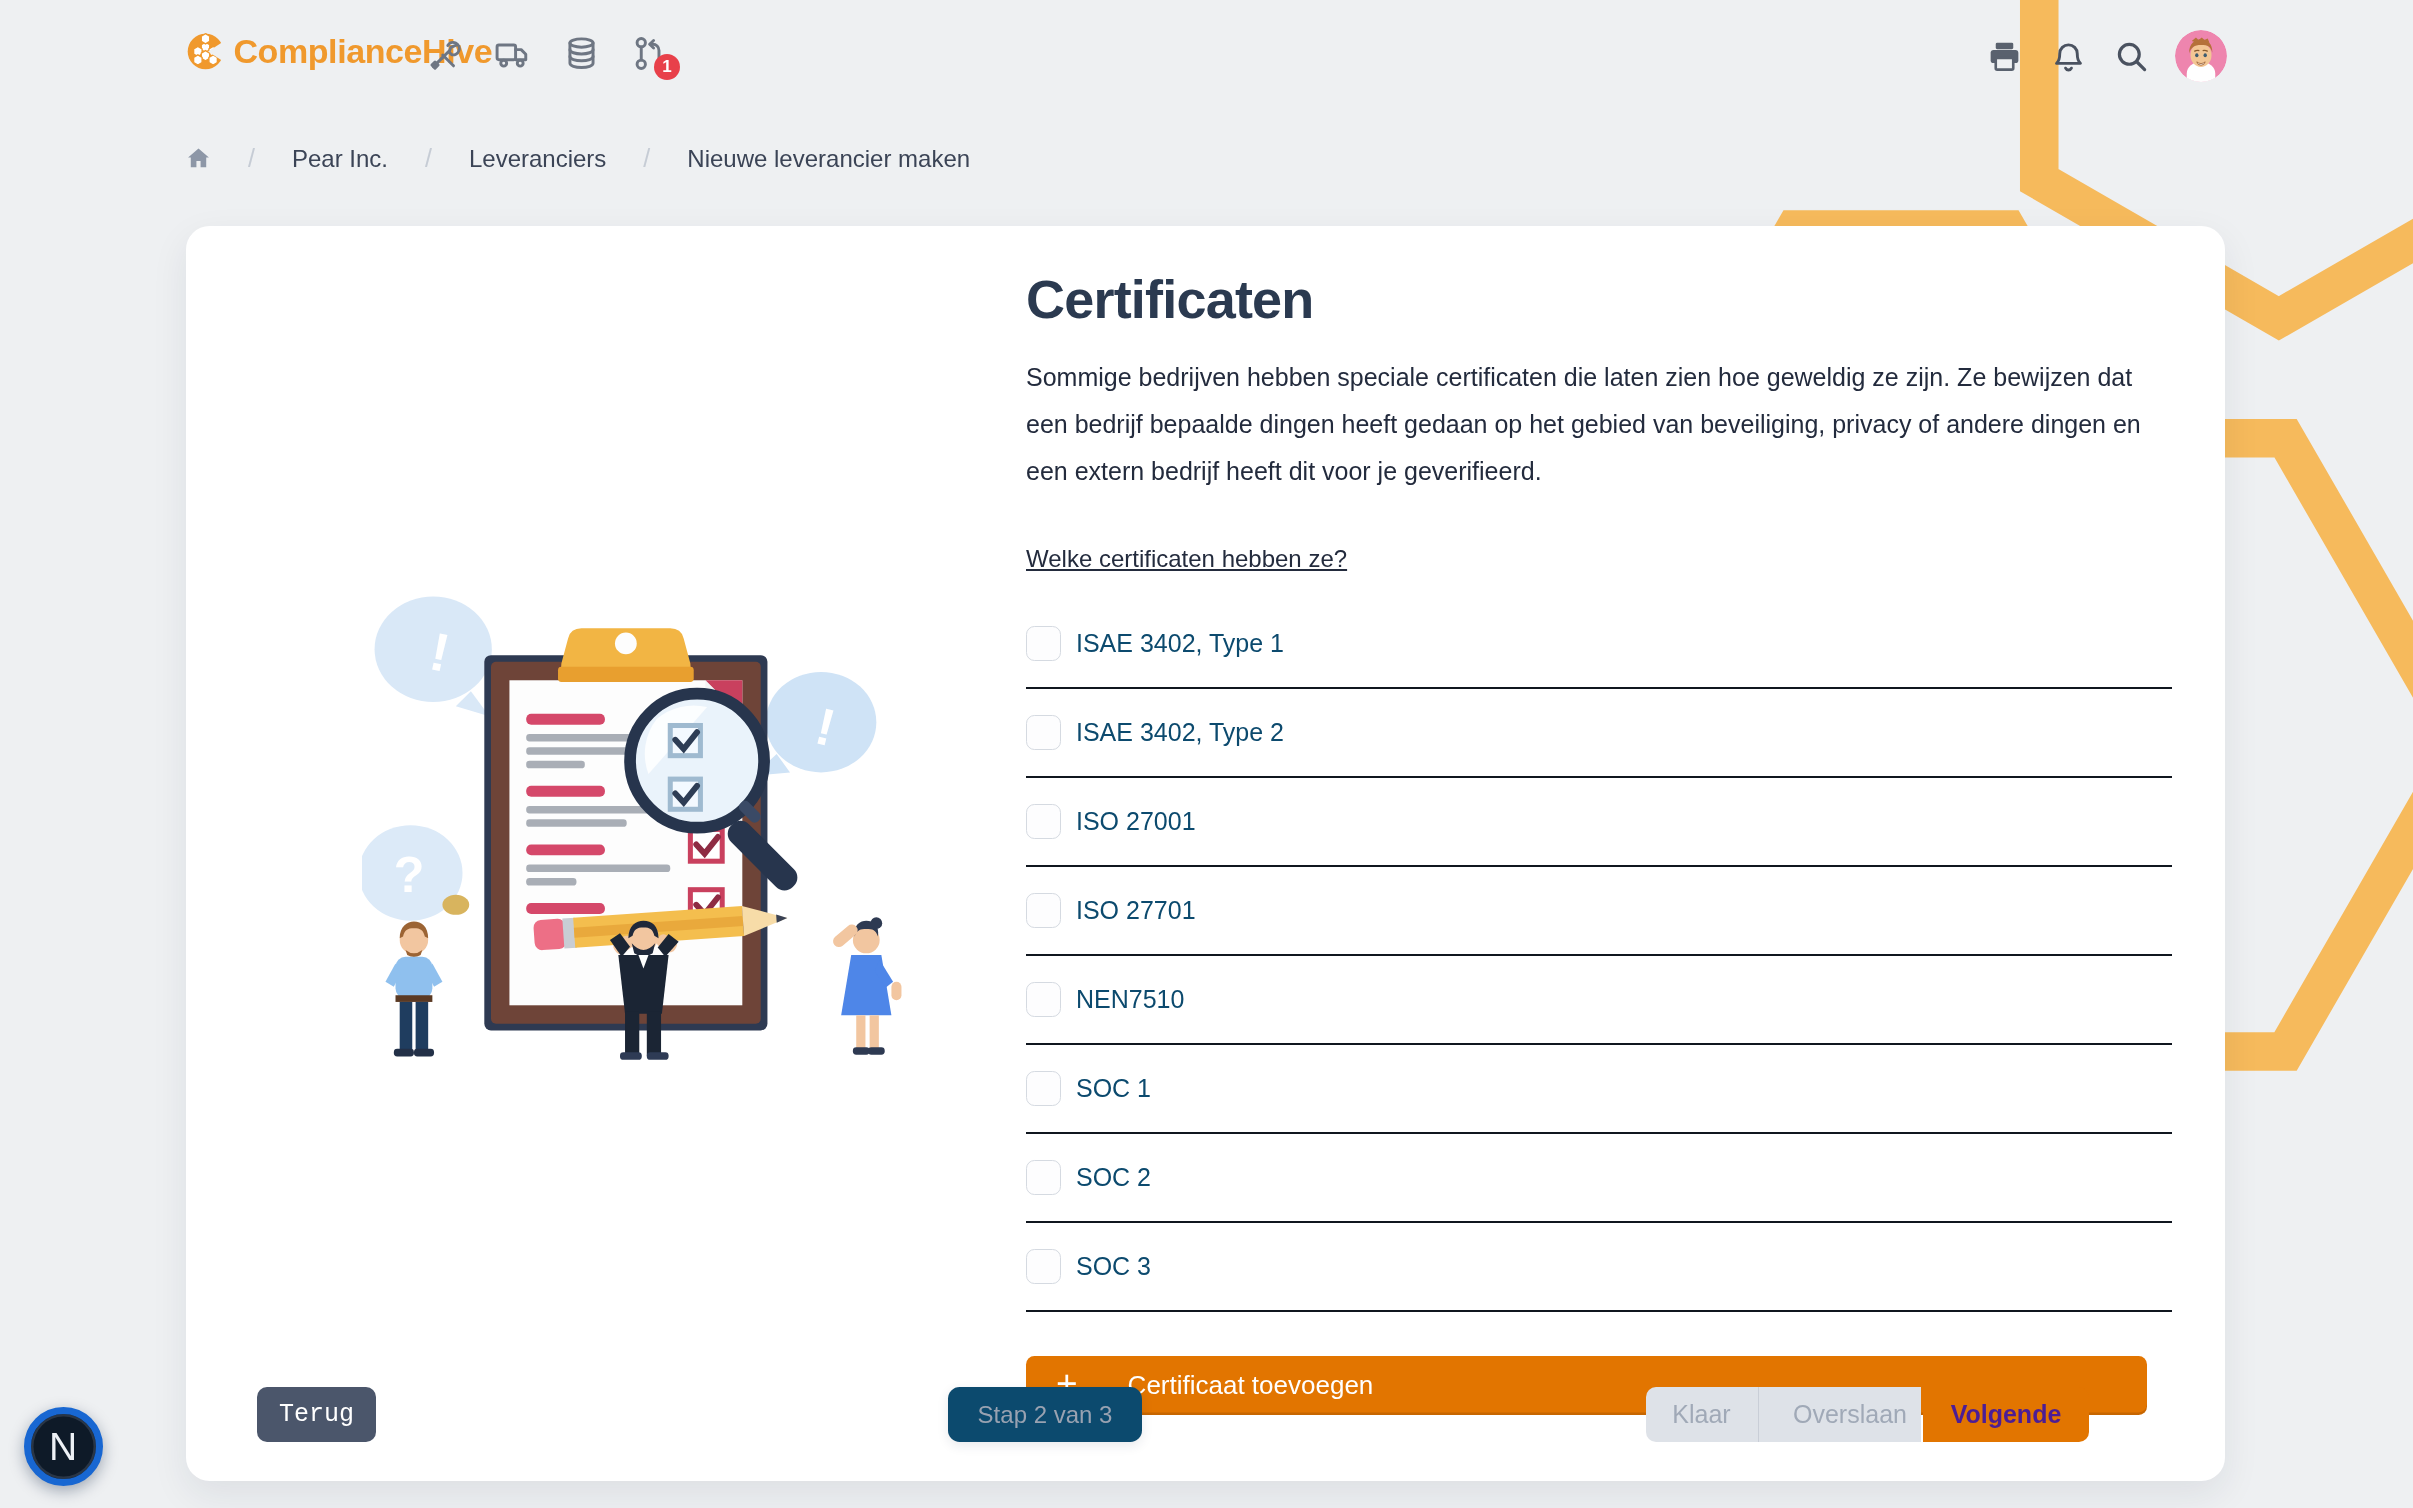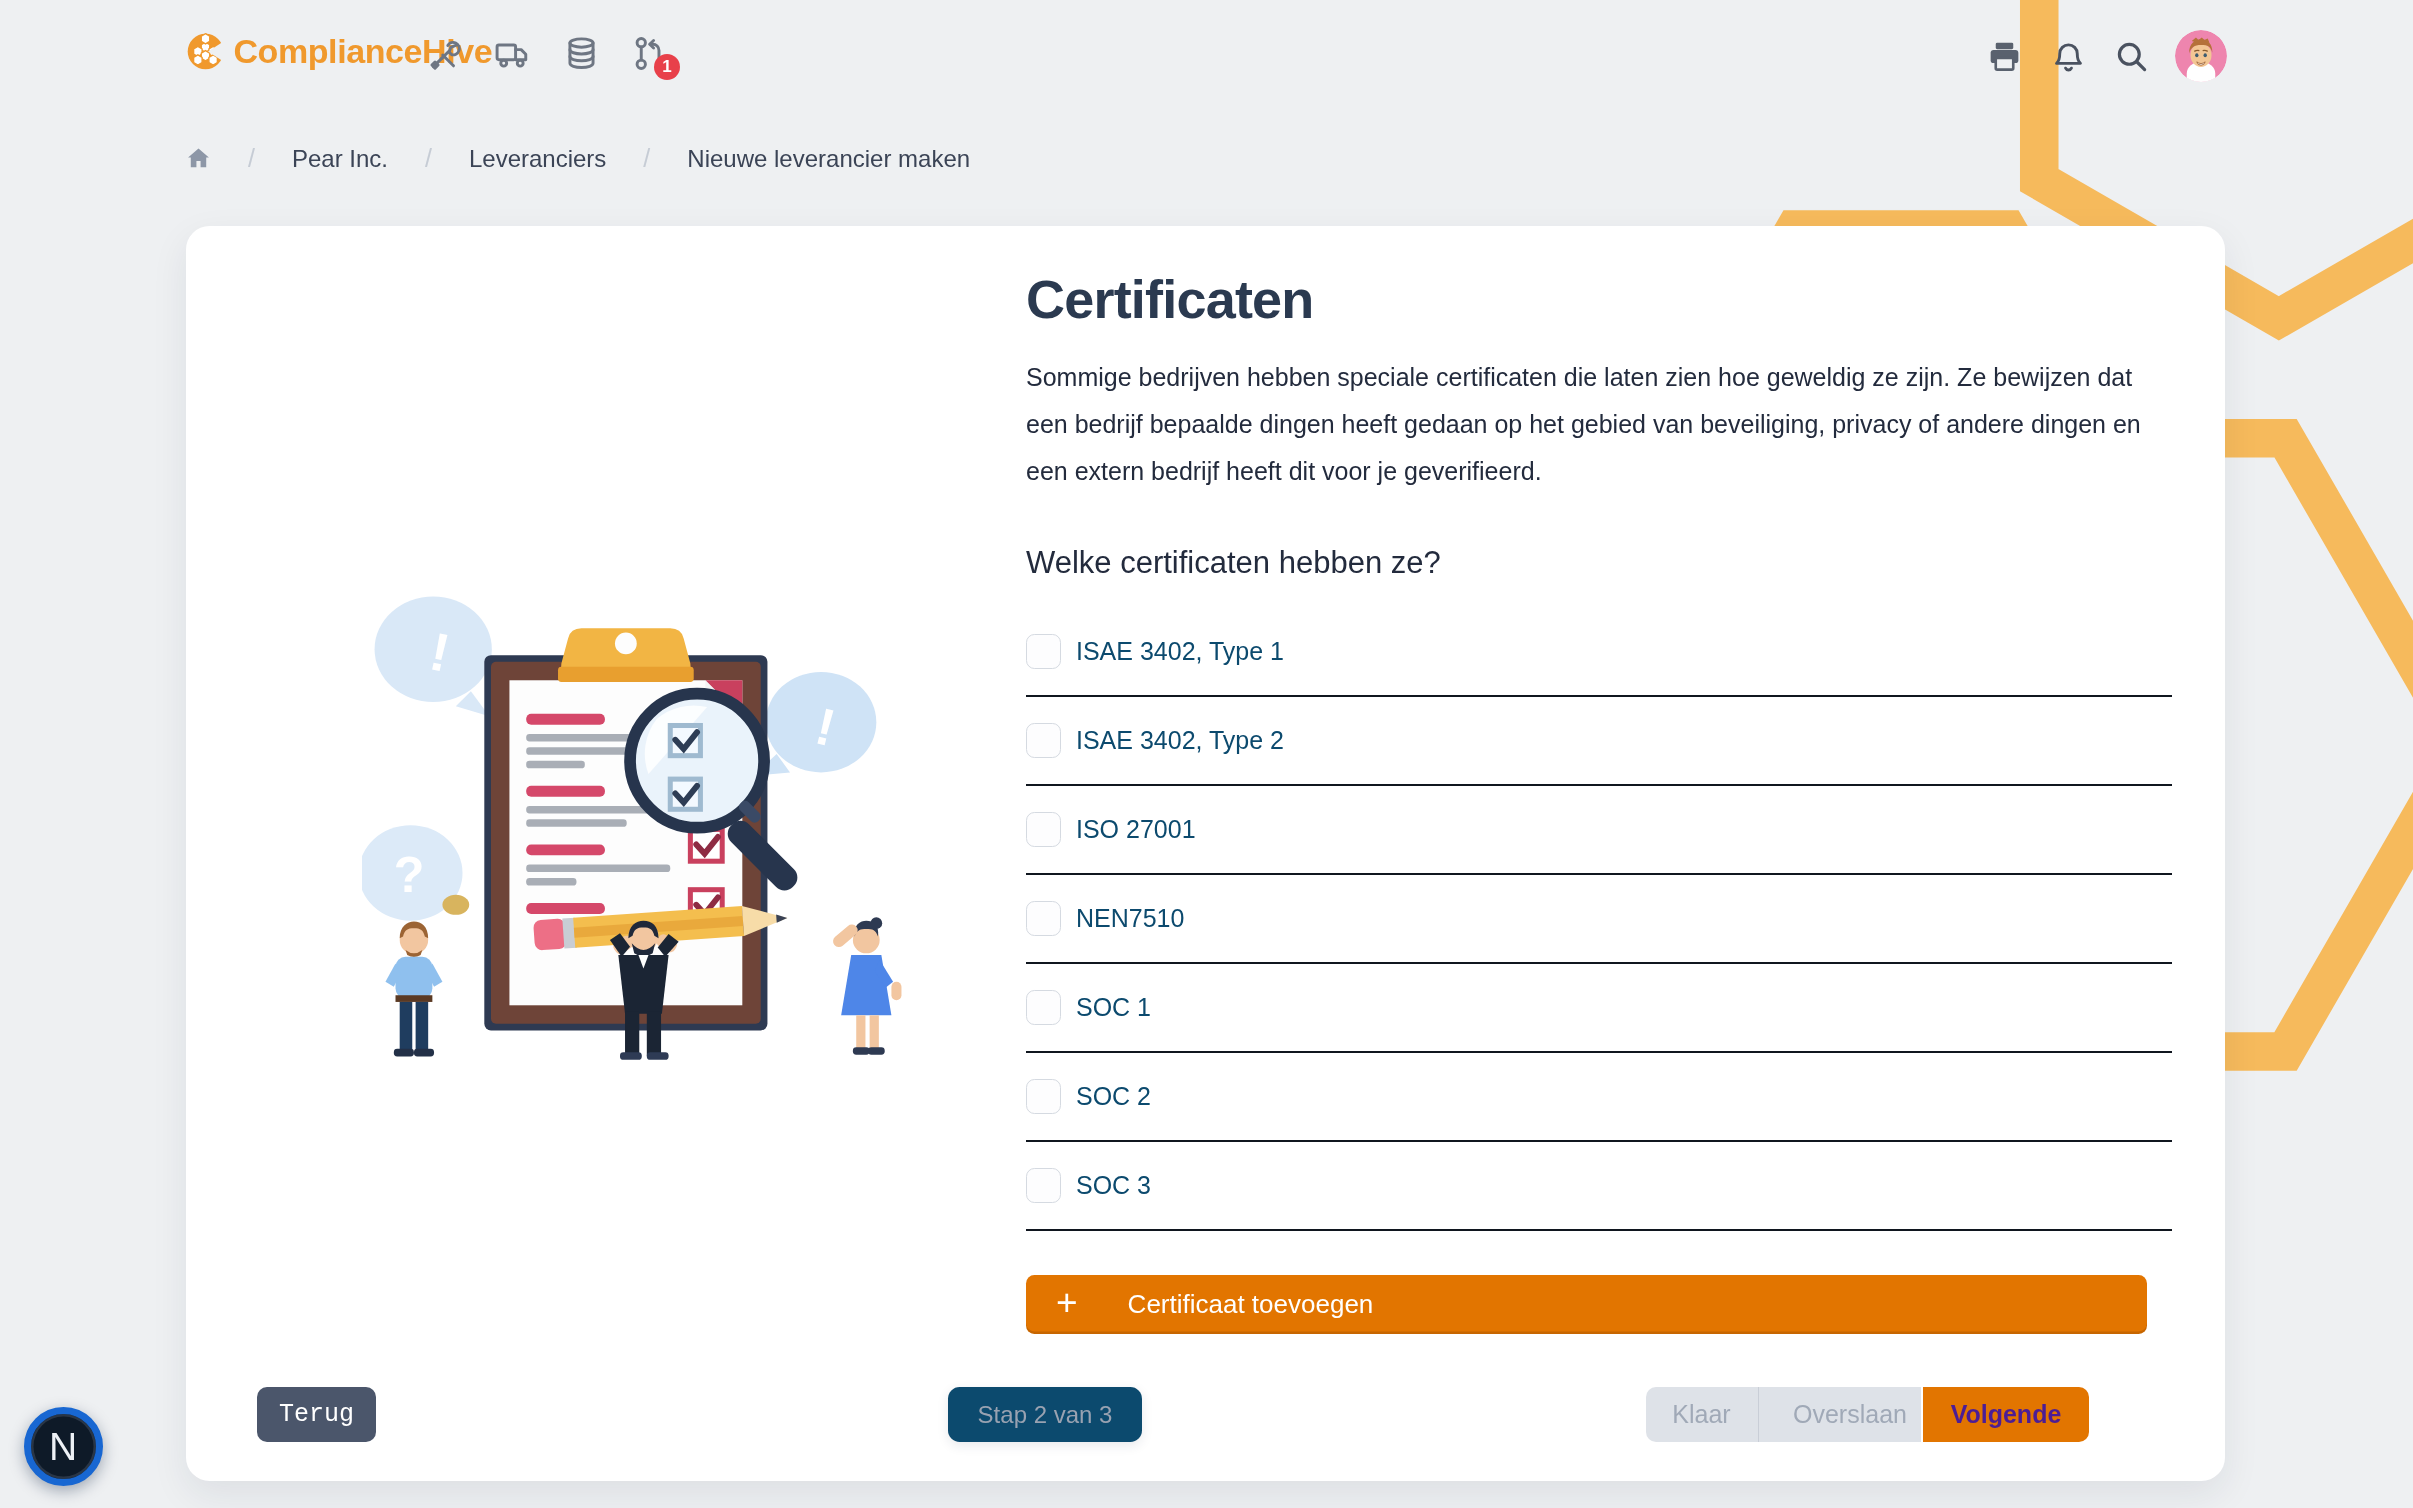--- a/index.html
+++ b/index.html
@@ -55,21 +55,21 @@
   
   .card{
     position:absolute;left:186px;top:226px;width:2039px;height:1255px;z-index:2;
     background:var(--card);border-radius:23.5px;
     box-shadow:0 13.4px 37px rgba(25,35,60,0.08);
   }
   .illustration{position:absolute;left:176px;top:352px;width:578px;height:486px;}
   .content{position:absolute;left:840px;top:42px;width:1146px;}
   .content h1{font-size:54px;font-weight:700;color:var(--title-ink);letter-spacing:-0.8px;}
   .content .desc{margin-top:23.5px;font-size:25px;line-height:47px;color:var(--ink);}
-  .content .question{margin-top:50px;font-size:31px;color:var(--ink);}
+  .content .question{margin-top:50px;font-size:24px;color:var(--ink);text-decoration:underline;}
   .cert-list{margin-top:27px;}
   .cert-row{height:89px;display:flex;align-items:center;border-bottom:2.5px solid var(--divider);cursor:pointer;}
   .checkbox{width:35px;height:35px;border:1.7px solid #D5DAE1;border-radius:8.4px;background:#FDFDFE;flex:0 0 auto;}
   .cert-label{margin-left:15px;font-size:25px;color:#0c4a6e;}
   .add-btn{
     margin-top:44px;width:1121px;height:59px;border:none;border-radius:8.4px;cursor:pointer;
     background:var(--orange);color:#fff;display:flex;align-items:center;
     box-shadow:inset 0 -2.5px 0 rgba(120,60,0,0.25);
   }
   .add-btn .plus{font-size:37px;font-weight:400;margin-left:30px;line-height:1;transform:translateY(-2.5px);}
@@ -342,20 +342,24 @@
   <div class="cert-row">
     <span class="checkbox" role="checkbox" aria-checked="false"></span>
     <span class="cert-label">ISAE 3402, Type 2</span>
   </div>
 
   <div class="cert-row">
     <span class="checkbox" role="checkbox" aria-checked="false"></span>
     <span class="cert-label">ISO 27001</span>
   </div>
 
+  <div class="cert-row">
+    <span class="checkbox" role="checkbox" aria-checked="false"></span>
+    <span class="cert-label">ISO 27701</span>
+  </div>
 
   <div class="cert-row">
     <span class="checkbox" role="checkbox" aria-checked="false"></span>
     <span class="cert-label">NEN7510</span>
   </div>
 
   <div class="cert-row">
     <span class="checkbox" role="checkbox" aria-checked="false"></span>
     <span class="cert-label">SOC 1</span>
   </div>

